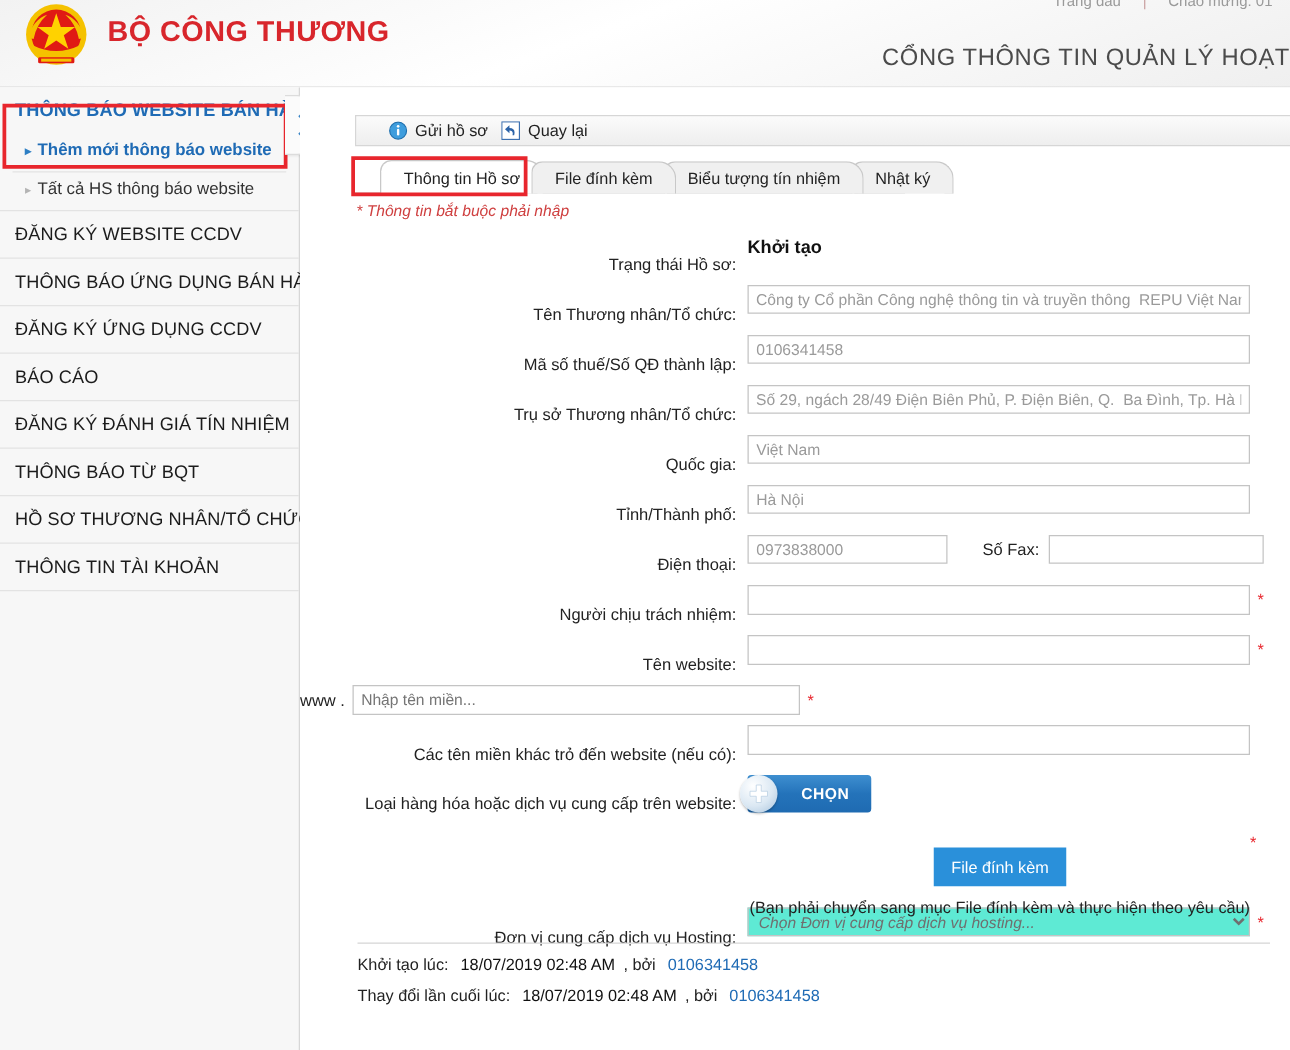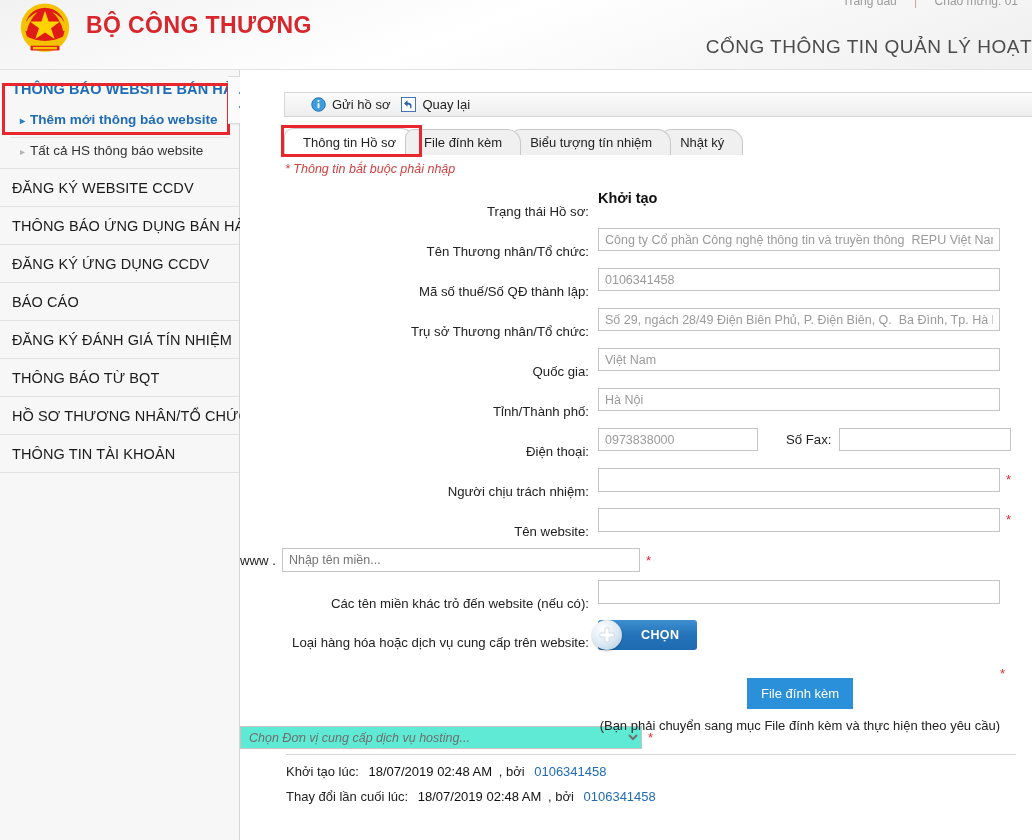--- a/index.html
+++ b/index.html
@@ -263,21 +263,21 @@
         <rect x="0.5" y="0.5" width="15" height="15" fill="#fff" stroke="#3b6fb0"></rect>
         <path d="M11 12 q1.6 -6 -4 -6.2 L7 3.4 L3.2 6.9 L7 10.3 L7 7.9 q3.6 .1 2.6 4.1 z" fill="#2c63a8"></path>
       </svg>
       <span>Quay lại</span>
     </div>
   </div>
 
   <div id="tabs-baseline"></div>
   <div id="tabs">
     <div id="tabstrip">
-        <div class="tab active" style="z-index: 5;">Thông tin Hồ sơ</div>
+        <div class="tab active" style="z-index: 5; margin-left: 20px;">Thông tin Hồ sơ</div>
         <div class="tab" style="z-index: 9;">File đính kèm</div>
         <div class="tab" style="z-index: 8;">Biểu tượng tín nhiệm</div>
         <div class="tab" style="z-index: 7;">Nhật ký</div>
       </div>
   </div>
   <div id="tab-highlight"></div>
   <div id="required-note">* Thông tin bắt buộc phải nhập</div>
 
   <div id="form">
 
@@ -360,20 +360,21 @@
               <path d="M7 2 h4 v5 h5 v4 h-5 v5 h-4 v-5 h-5 v-4 h5 z" fill="#ffffff" stroke="#b8cfe2" stroke-width=".6"></path>
             </svg>
           </span>
           <span>CHỌN</span>
         </div>
         <span class="star" style="position:absolute;left:396px;top:42px">*</span>
       </div>
     </div>
 
     <div class="row" style="margin-top:75px">
+      <div class="lbl">Đơn vị cung cấp dịch vụ Hosting:</div>
       <div class="fld" style="display:flex">
         <select class="sel">
           <option>Chọn Đơn vị cung cấp dịch vụ hosting...</option>
         </select>
         <span class="star">*</span>
       </div>
     </div>
 
   </div>
 

